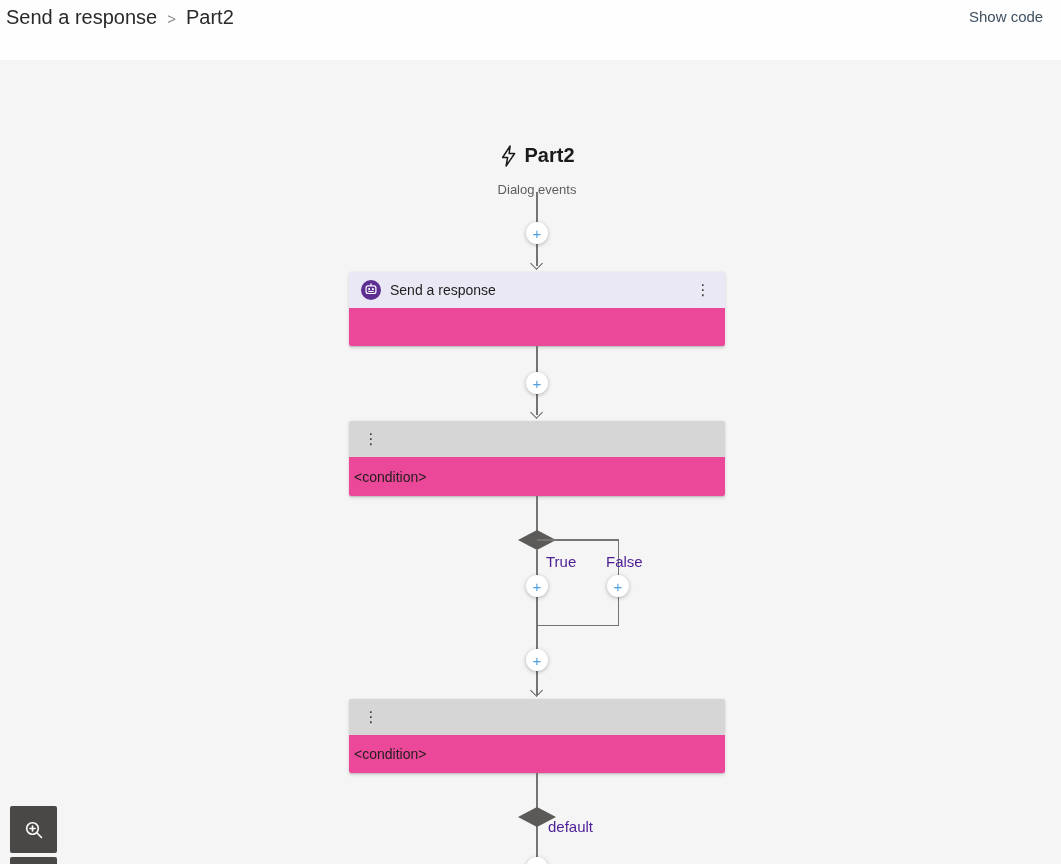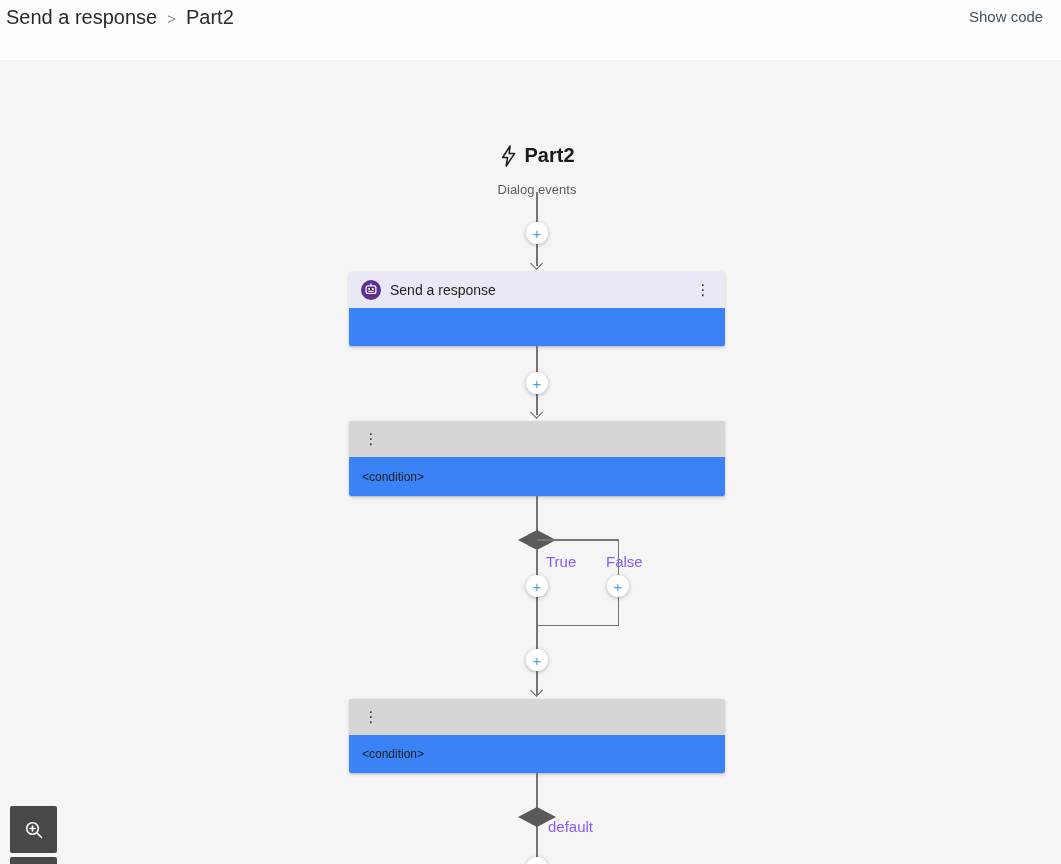--- a/index.html
+++ b/index.html
@@ -24,32 +24,32 @@
 
   
   .vline { position:absolute; width:1.5px; background:#767472; }
   .hline { position:absolute; height:1.5px; background:#767472; }
   .arrow-down { position:absolute; width:9px; height:9px; border-right:1.5px solid #5f5d5b; border-bottom:1.5px solid #5f5d5b; transform:rotate(45deg); }
   .plus-btn { position:absolute; width:22px; height:22px; border-radius:50%; background:#fff;
               box-shadow:0 1px 4px rgba(0,0,0,.28); display:flex; align-items:center; justify-content:center;
               font-size:15px; color:#4f9fdd; cursor:pointer; user-select:none; }
   .diamond { position:absolute; width:38px; height:20px; }
   .diamond svg { display:block; }
-  .branch-label { position:absolute; font-size:15px; color:#8b5cf6; }
+  .branch-label { position:absolute; font-size:15px; color:#4c1d95; }
 
   
   .node { position:absolute; left:349px; width:376px; border-radius:2px;
           box-shadow:0 1.6px 3.6px rgba(0,0,0,.14), 0 .3px .9px rgba(0,0,0,.11); background:#fff; }
   .node-header { height:36px; display:flex; align-items:center; padding:0 12px; border-radius:2px 2px 0 0; }
   .node-header.purple { background:#eae8f4; }
   .node-header.gray { background:#d6d6d6; }
   .node-icon { width:20px; height:20px; margin-right:9px; flex:0 0 auto; }
   .node-title { flex:1; font-size:14px; color:#1f1e1d; white-space:nowrap; overflow:hidden; }
   .kebab { width:20px; text-align:center; font-size:15px; color:#3b3a39; cursor:pointer; letter-spacing:0; }
-  .node-body { background:#3b82f6; font-size:12px; color:#1f1e1d; padding-left:13px; display:flex; align-items:center; border-radius:0 0 2px 2px; }
+  .node-body { background:#ec4899; font-size:14px; color:#1f1e1d; padding-left:5px; display:flex; align-items:center; border-radius:0 0 2px 2px; }
 
   
   .zoom-btn { position:absolute; left:10px; width:47px; height:47px; background:#4a4846; border:none; border-radius:2px;
               display:flex; align-items:center; justify-content:center; cursor:pointer; }
 </style>
 </head>
 <body>
 
 <div id="app">
 

